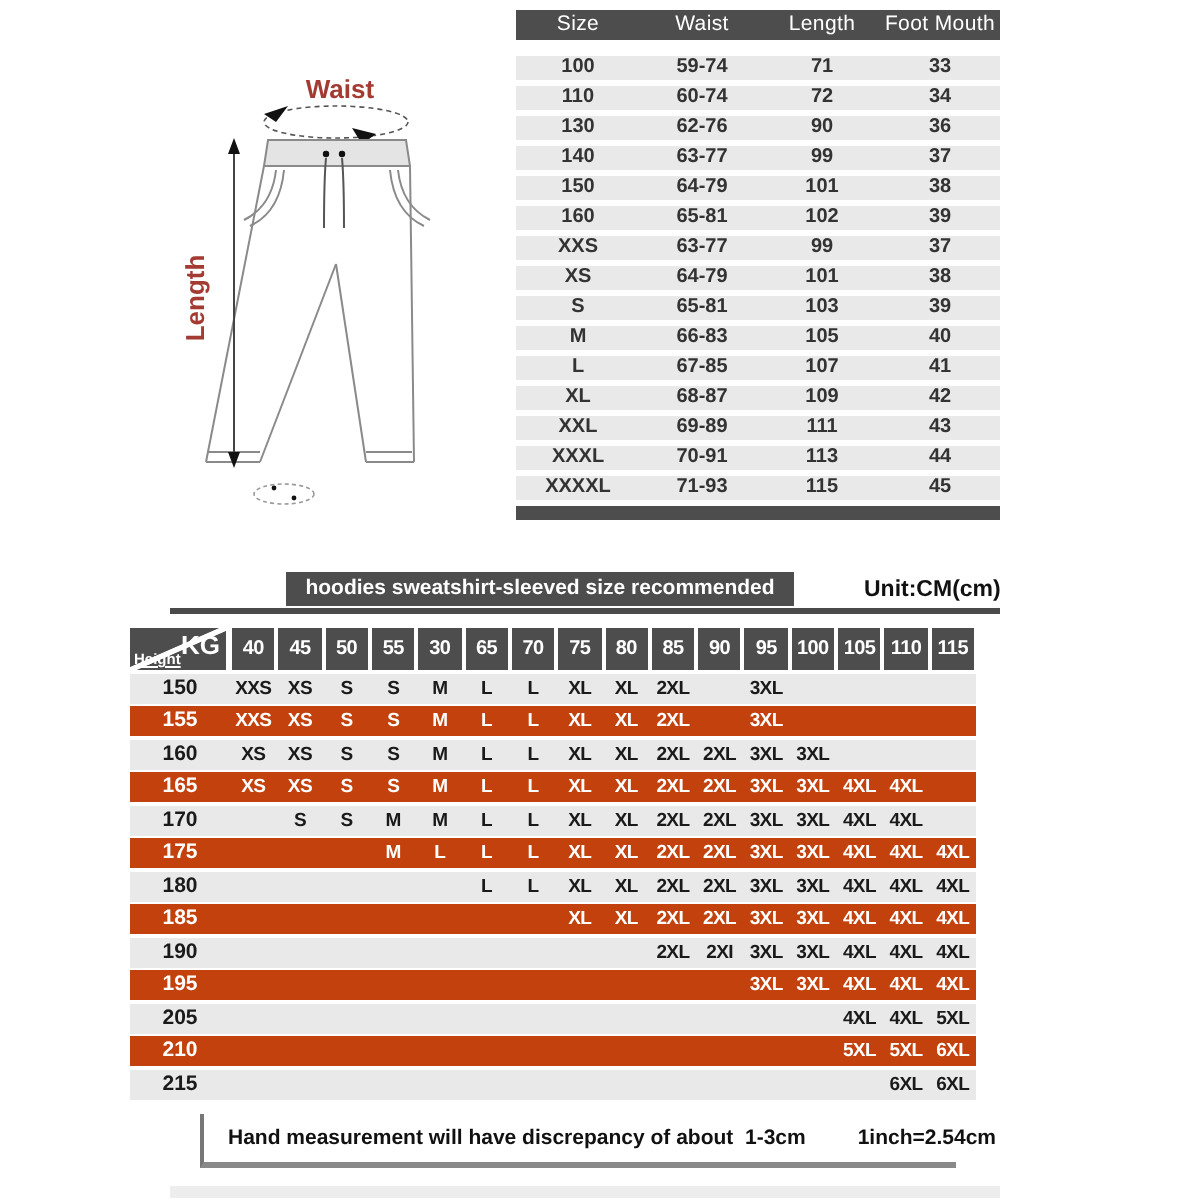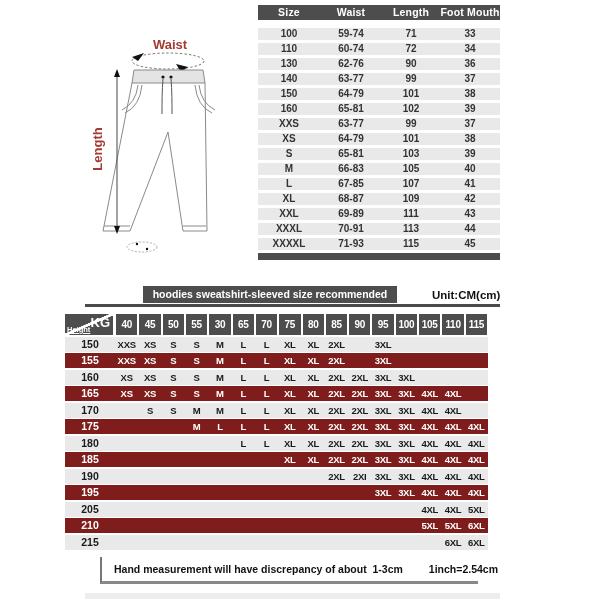--- a/index.html
+++ b/index.html
@@ -5,21 +5,21 @@
   html,body{margin:0;padding:0;background:#fff;}
   .canvas{position:relative;width:600px;height:600px;background:#fff;
           font-family:"Liberation Sans",sans-serif;overflow:hidden;}
 
   
   .pants-svg{position:absolute;left:80px;top:28px;width:180px;height:230px;}
 
   
   .size-table{position:absolute;left:258px;top:5px;width:242px;}
   .st-header{display:grid;grid-template-columns:62px 62px 58px 60px;background:#4d4d4d;height:15px;margin-bottom:8px;}
-  .st-hcell{color:#fff;font-weight:700;font-size:10.5px;line-height:15px;text-align:center;letter-spacing:.2px;}
+  .st-hcell{color:#fff;font-weight:400;font-size:10.5px;line-height:15px;text-align:center;letter-spacing:.2px;}
   .st-row{display:grid;grid-template-columns:62px 62px 58px 60px;background:#e9e9e9;height:11.5px;margin-bottom:3.5px;}
   .st-cell{font-size:10px;font-weight:700;color:#333;line-height:11.5px;text-align:center;}
   .st-footer{height:7px;background:#4d4d4d;margin-top:1px;}
 
   
   .banner-box{position:absolute;left:143px;top:286px;width:254px;height:17px;background:#4d4d4d;
               color:#fff;font-weight:700;font-size:10.5px;text-align:center;line-height:17px;}
   .unit-label{position:absolute;left:432px;top:286px;height:17px;line-height:18px;font-weight:700;font-size:11.5px;color:#111;}
   .banner-rule{position:absolute;left:85px;top:304px;width:415px;height:3px;background:#4a4a4a;}
 
@@ -27,21 +27,21 @@
   .matrix{position:absolute;left:65px;top:314px;width:423px;}
   .mx-header{display:grid;grid-template-columns:50px repeat(16,1fr);height:21px;}
   .mx-corner{position:relative;background-color:#4d4d4d;border-right:2px solid #fff;
              background-image:linear-gradient(to bottom right,transparent 46%,#fff 47%,#fff 53%,transparent 54%);}
   .mx-corner .kg{position:absolute;top:1px;right:3px;color:#fff;font-size:13px;font-weight:700;}
   .mx-corner .ht{position:absolute;bottom:1px;left:2px;color:#fff;font-size:7.5px;font-weight:700;text-decoration:underline;}
   .mx-hcell{background:#4d4d4d;border-left:1px solid #fff;border-right:1px solid #fff;box-sizing:border-box;
             color:#fff;font-weight:700;font-size:10px;text-align:center;line-height:21px;letter-spacing:-.3px;}
   .mx-row{display:grid;grid-template-columns:50px repeat(16,1fr);height:15px;margin-top:1.5px;}
   .mx-row.light{background:#e9e9e9;color:#1a1a1a;}
-  .mx-row.dark{background:#7f1d1d;color:#fff;}
+  .mx-row.dark{background:#c2410c;color:#fff;}
   .mx-label{font-weight:700;font-size:10.5px;line-height:15px;text-align:center;}
   .mx-cell{font-weight:700;font-size:9.5px;line-height:15px;text-align:center;letter-spacing:-.3px;}
 
   
   .note{position:absolute;left:100px;top:557px;width:378px;height:27px;box-sizing:border-box;
         border-left:2px solid #777;border-bottom:3px solid #888;
         display:flex;align-items:center;padding-left:12px;gap:26px;}
   .note span{font-weight:700;font-size:10.5px;color:#111;white-space:pre;}
   .bottom-strip{position:absolute;left:85px;top:593px;width:415px;height:6px;background:#ededed;}
 </style>

